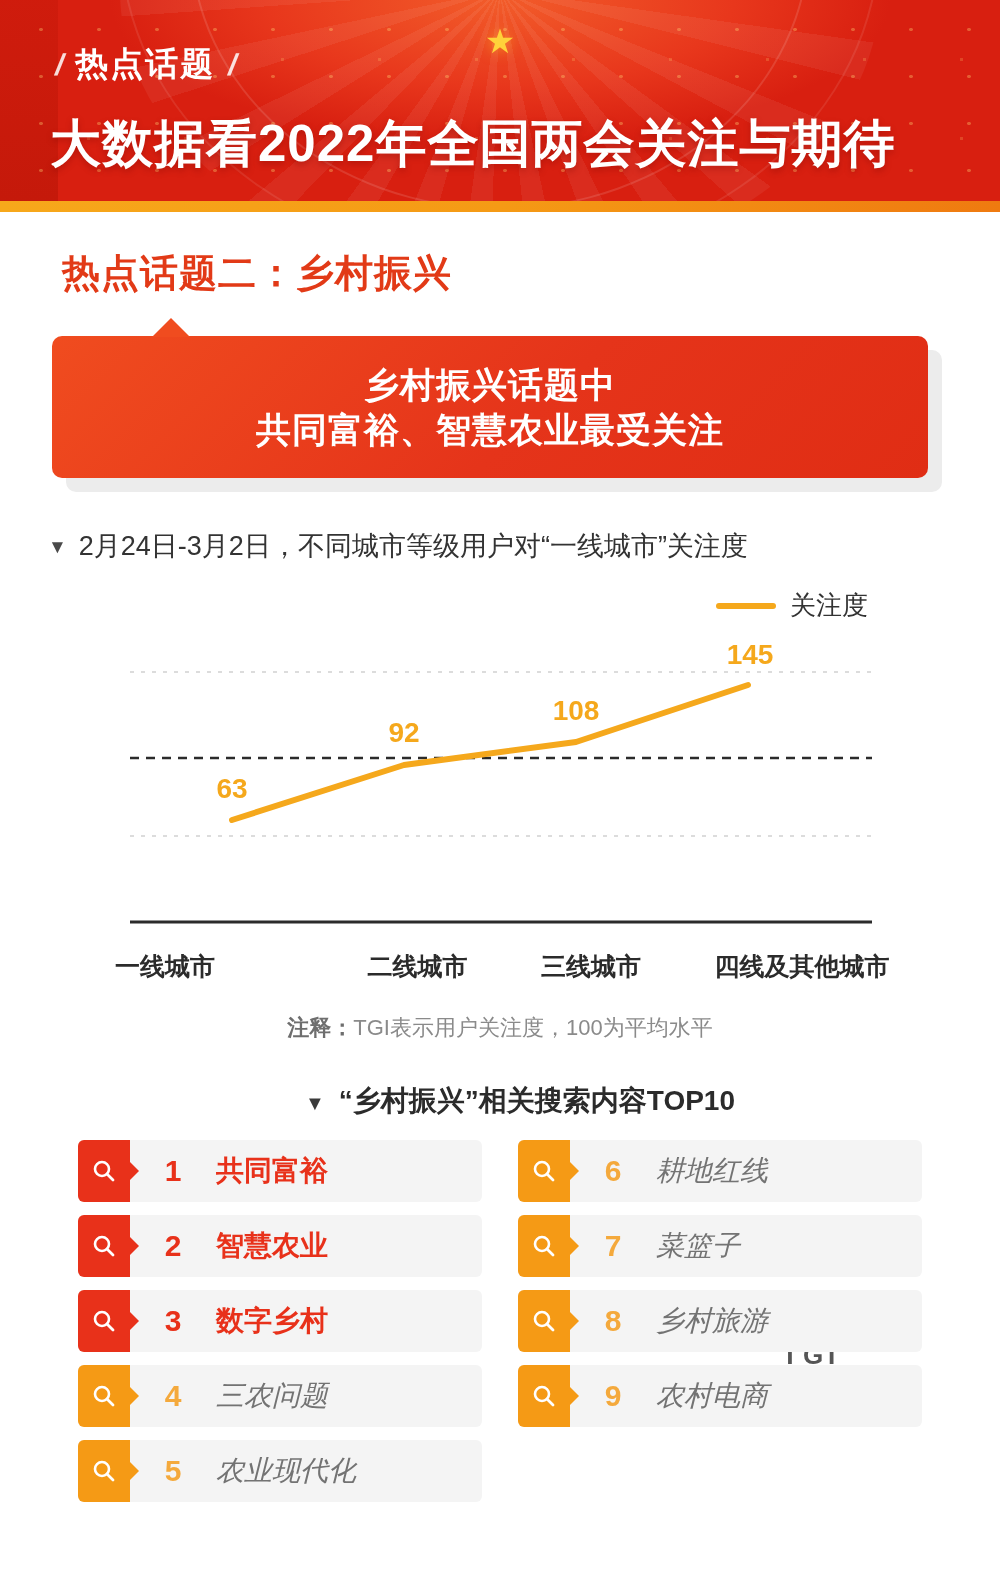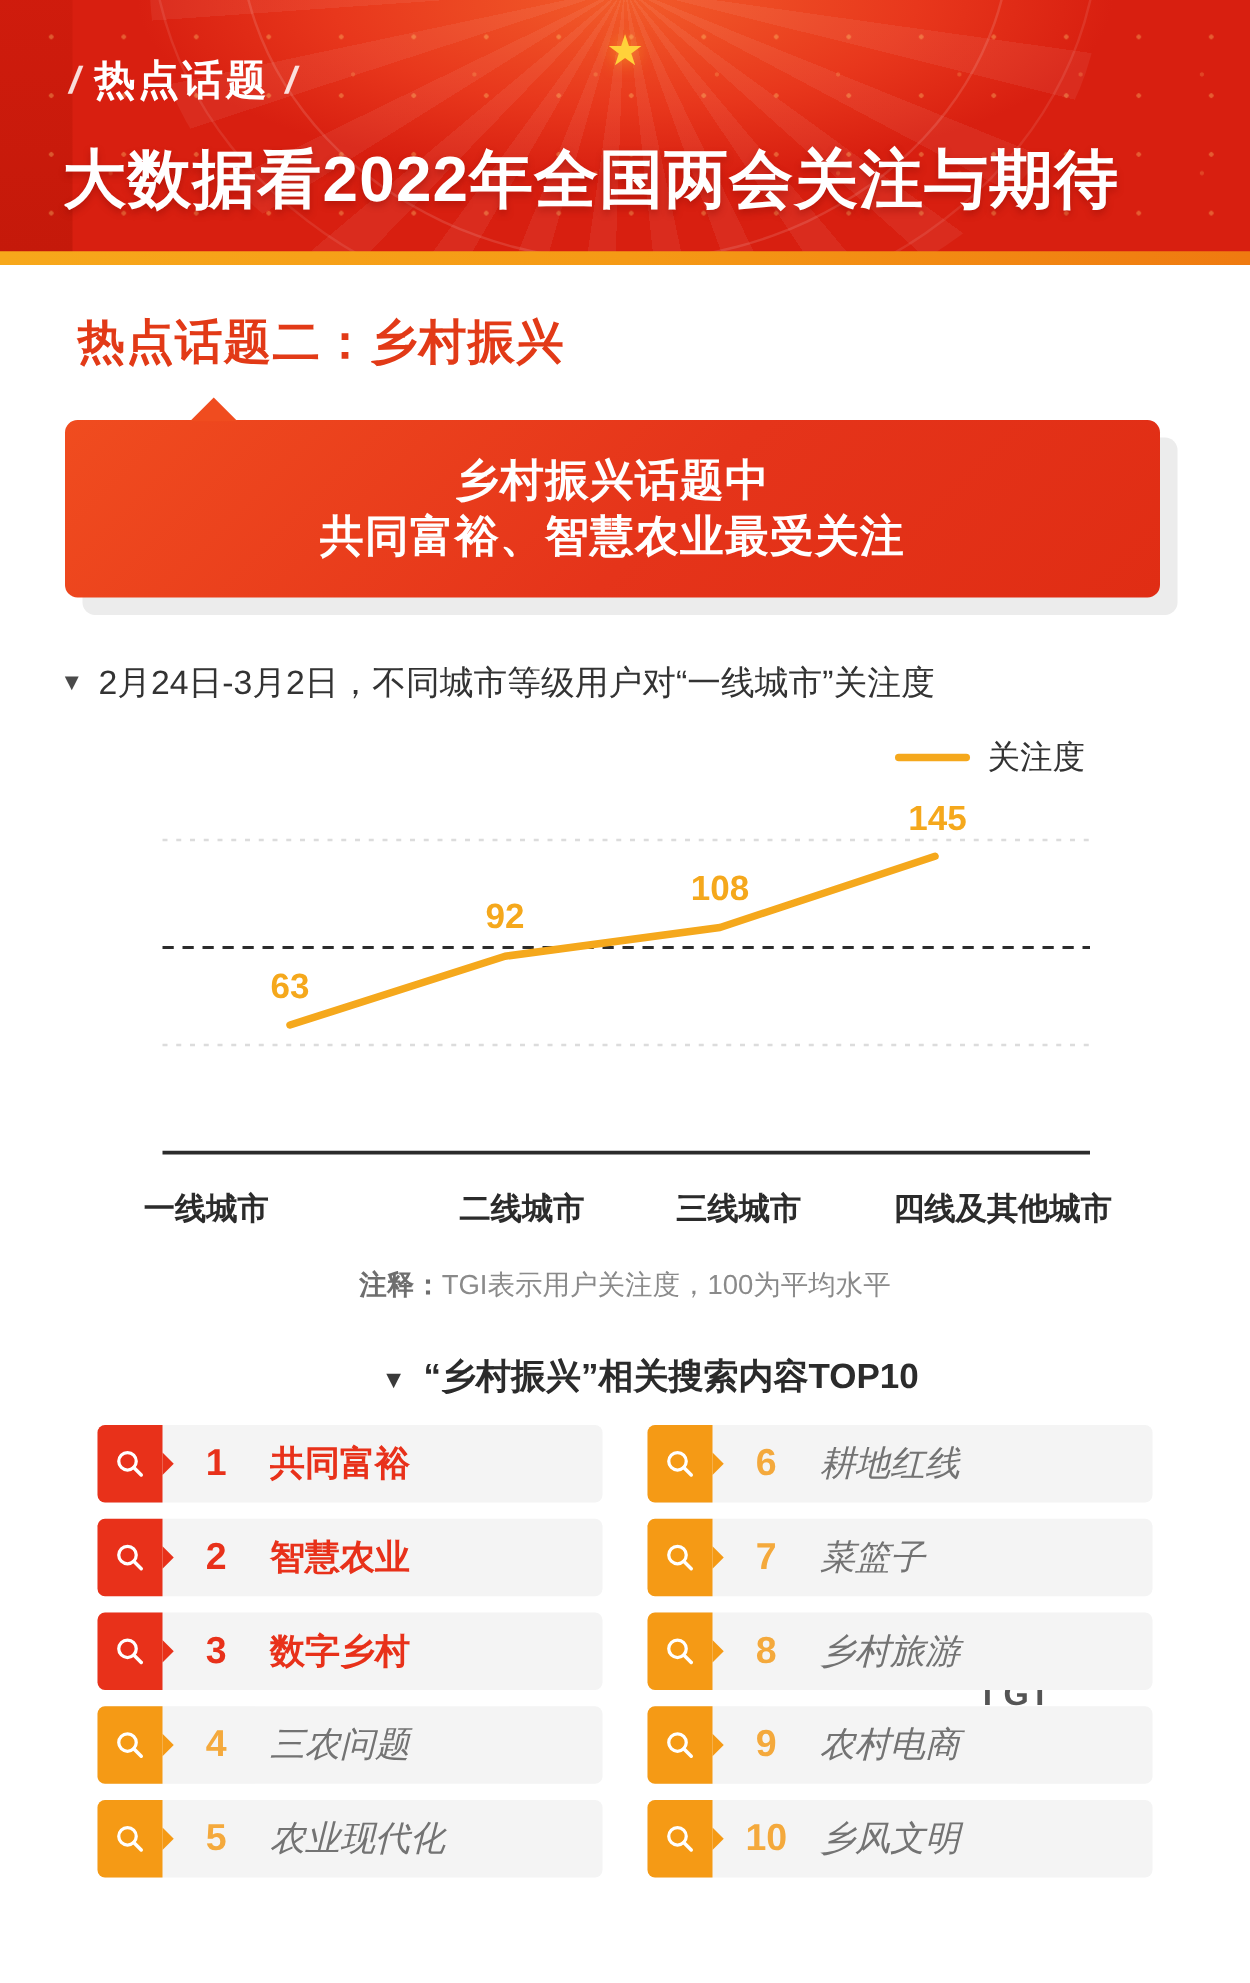--- a/index.html
+++ b/index.html
@@ -491,26 +491,16 @@
       <span class="kw-icon">
         <svg width="26" height="26" viewBox="0 0 26 26">
             <circle cx="11" cy="11" r="7" fill="none" stroke="#fff" stroke-width="2.6"></circle>
             <line x1="16" y1="16" x2="22" y2="22" stroke="#fff" stroke-width="2.8" stroke-linecap="round"></line>
           </svg>
       </span>
       <span class="kw-rank">5</span>
       <span class="kw-text">农业现代化</span>
     </div>
 
-    <div class="kw-row rank-lo">
-      <span class="kw-icon">
-        <svg width="26" height="26" viewBox="0 0 26 26">
-            <circle cx="11" cy="11" r="7" fill="none" stroke="#fff" stroke-width="2.6"></circle>
-            <line x1="16" y1="16" x2="22" y2="22" stroke="#fff" stroke-width="2.8" stroke-linecap="round"></line>
-          </svg>
-      </span>
-      <span class="kw-rank">10</span>
-      <span class="kw-text">乡风文明</span>
-    </div>
 
   </div>
 
 </div>
 
 </body></html>

